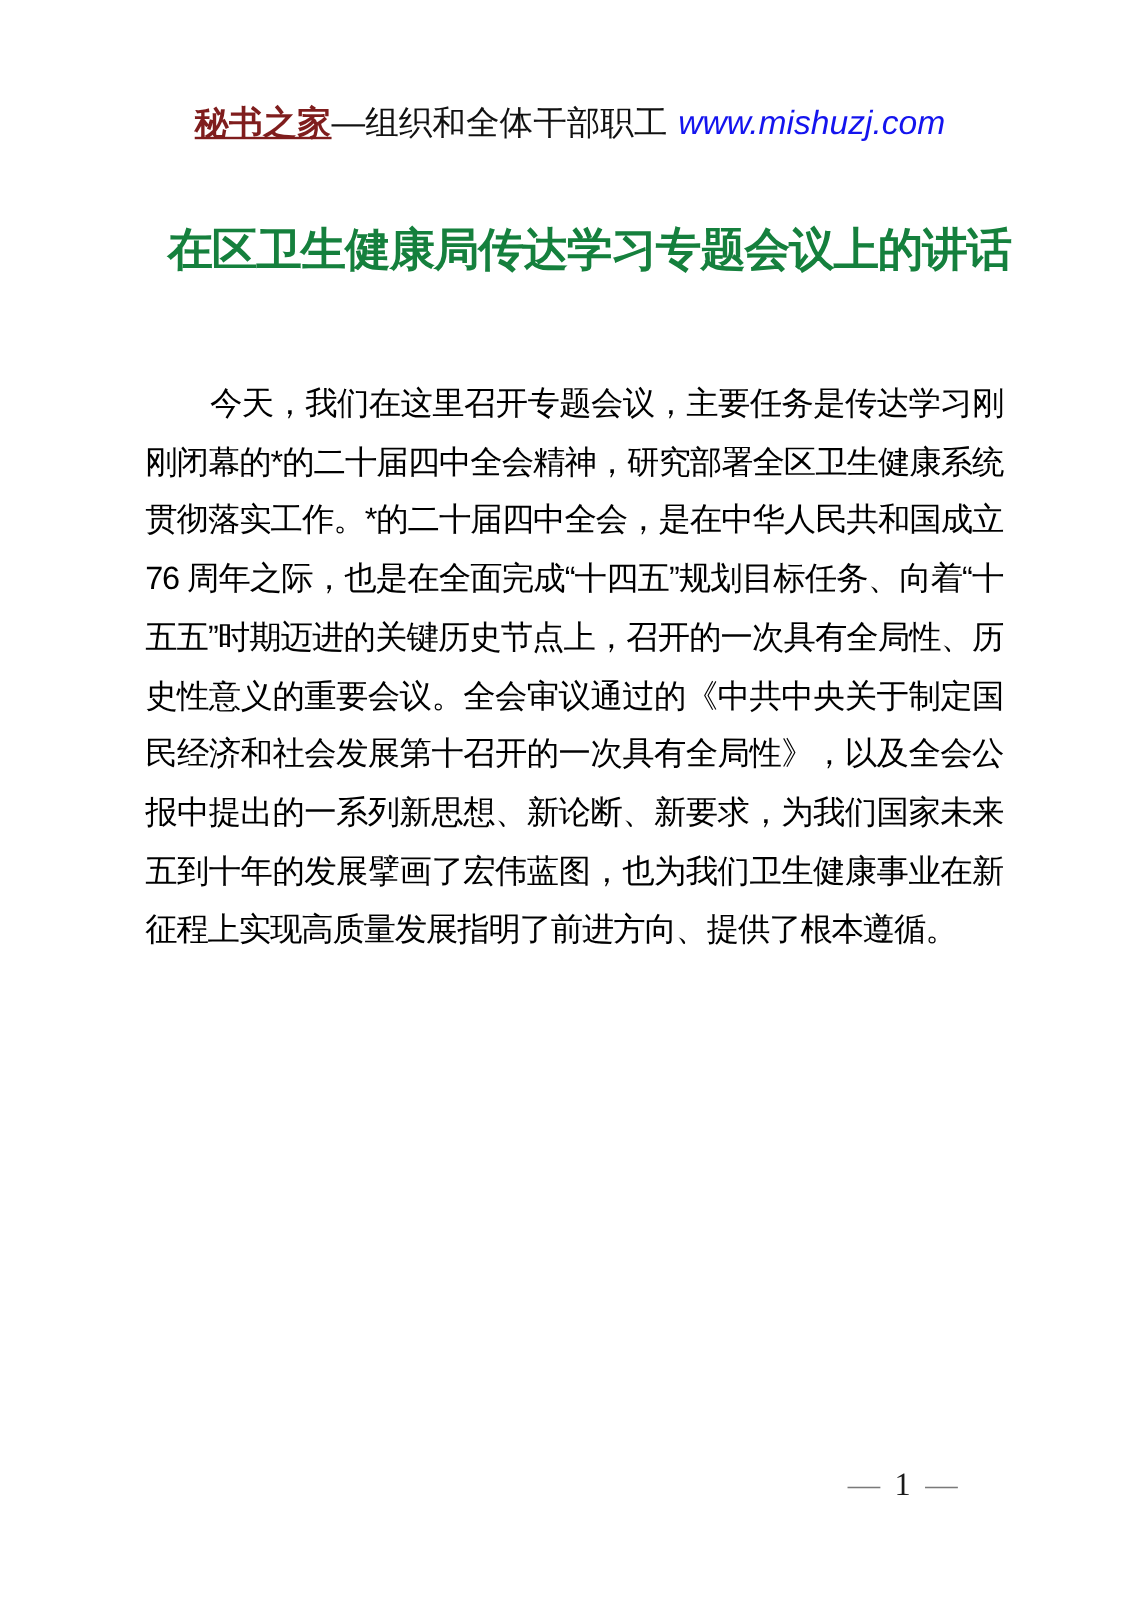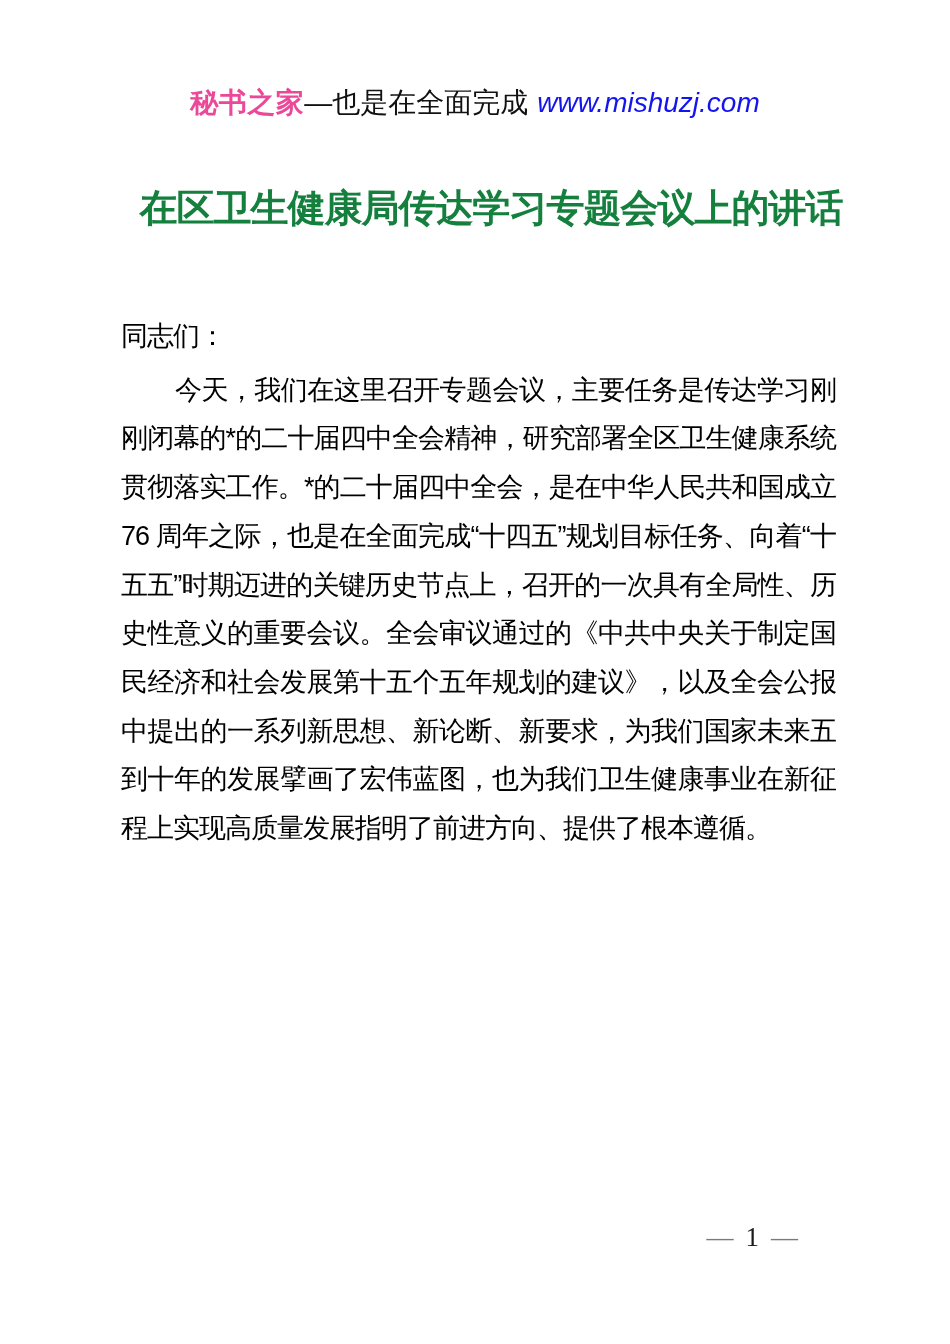--- a/index.html
+++ b/index.html
@@ -87,29 +87,28 @@
   }
   .footer .dash { color: #7a7a7a; }
   .footer .num { color: #1a1a1a; }
 </style>
 </head>
 <body>
 
 <div class="page">
 
   <div class="doc-header">
-    <span class="brand" style="color: #ec4899;">秘书之家</span><span class="header-black">—</span><span class="header-black">也是在全面完成</span><span class="site-url" style="color: rgb(20, 20, 238);">www.mishuzj.com</span>
+    <span class="brand" style="color: #7f1d1d; text-decoration: underline;">秘书之家</span><span class="header-black">—</span><span class="header-black">组织和全体干部职工</span><span class="site-url" style="color: rgb(20, 20, 238);">www.mishuzj.com</span>
   </div>
 
   <h1 class="doc-title">在区卫生健康局传达学习专题会议上的讲话</h1>
 
   <div class="content">
-    <p class="greeting">同志们：</p>
     <div id="paragraphs">
-        <p class="para"><span>今天，我们在这里召开专题会议，主要任务是传达学习刚刚闭幕的*的二十届四中全会精神，研究部署全区卫生健康系统贯彻落实工作。*的二十届四中全会，是在中华人民共和国成立76 周年之际，也是在全面完成“十四五”规划目标任务、向着“十五五”时期迈进的关键历史节点上，召开的一次具有全局性、历史性意义的重要会议。全会审议通过的《中共中央关于制定国民经济和社会发展</span><span class="bold">第十</span><span>五个五年规划的建议》，以及全会公报中提出的一系列新思想、新论断、新要求，为我们国家未来五到十年的发展擘画了宏伟蓝图，也为我们卫生健康事业在新征程上实现高质量发展指明了前进方向、提供了根本遵循。</span></p>
+        <p class="para"><span>今天，我们在这里召开专题会议，主要任务是传达学习刚刚闭幕的*的二十届四中全会精神，研究部署全区卫生健康系统贯彻落实工作。*的二十届四中全会，是在中华人民共和国成立76 周年之际，也是在全面完成“十四五”规划目标任务、向着“十五五”时期迈进的关键历史节点上，召开的一次具有全局性、历史性意义的重要会议。全会审议通过的《中共中央关于制定国民经济和社会发展</span><span class="bold">第十</span><span>召开的一次具有全局性》，以及全会公报中提出的一系列新思想、新论断、新要求，为我们国家未来五到十年的发展擘画了宏伟蓝图，也为我们卫生健康事业在新征程上实现高质量发展指明了前进方向、提供了根本遵循。</span></p>
       </div>
   </div>
 
   <div class="footer">
     <span class="dash">—</span>
     <span class="num">1</span>
     <span class="dash">—</span>
   </div>
 
 </div>

